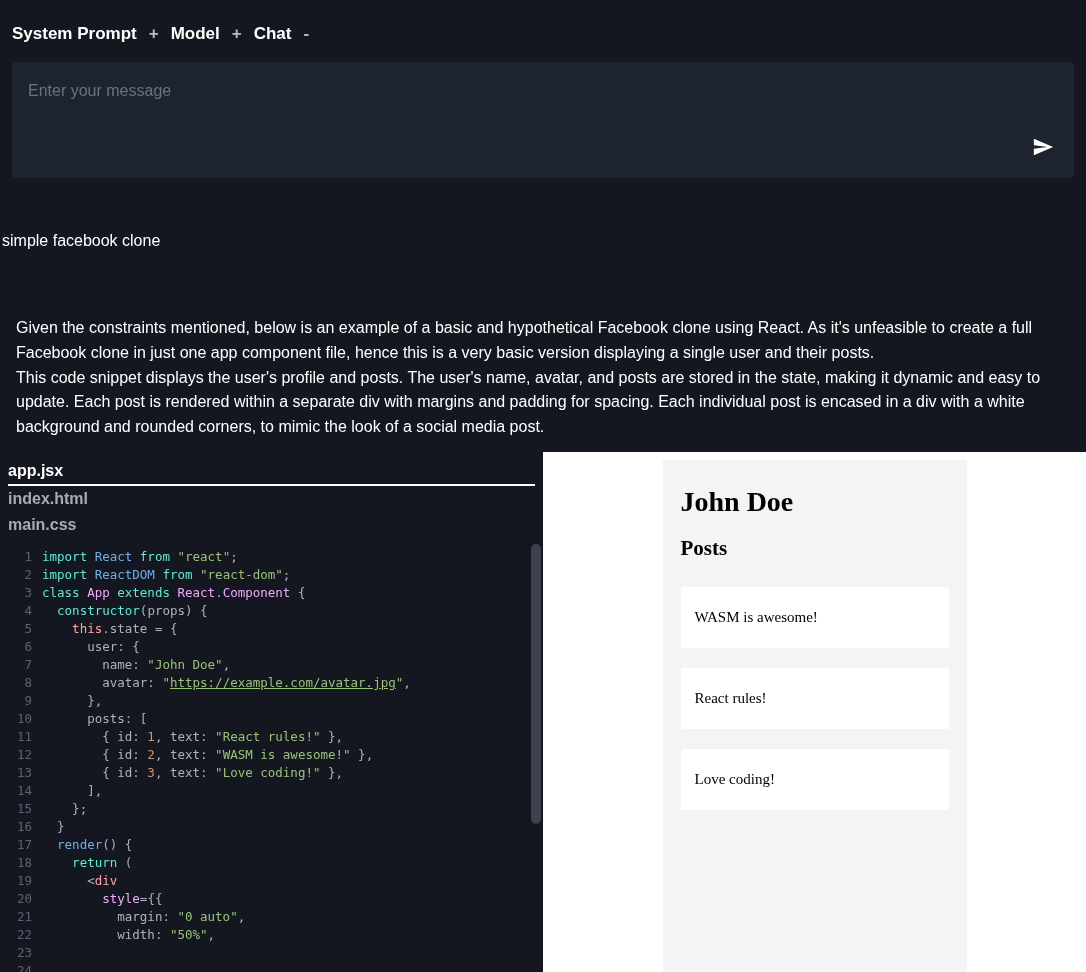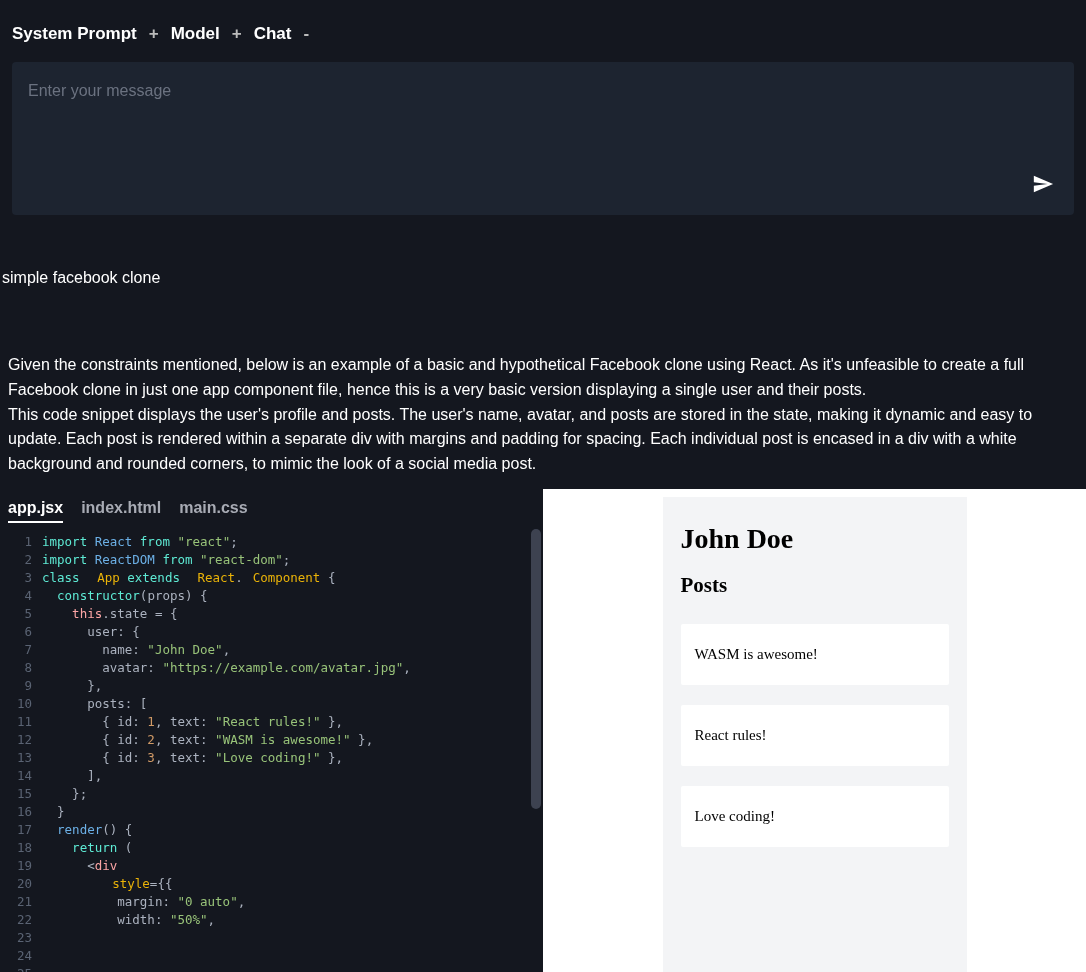--- a/index.html
+++ b/index.html
@@ -18,21 +18,21 @@
       padding: 24px 12px 18px 12px;
     }
     .header-item { font-weight: 700; font-size: 17px; }
     .header-sep { color: #bbb; font-weight: 700; font-size: 17px; }
     .message-box {
       background: #1d2430;
       margin: 0 12px 12px 12px;
       border-radius: 4px;
       padding: 20px 16px;
       position: relative;
-      height: 153px;
+      height: 116px;
     }
     .message-input {
       background: transparent;
       border: none;
       color: #fff;
       font-size: 16px;
       width: 100%;
       outline: none;
     }
     .message-input::placeholder { color: #6b7280; }
@@ -41,37 +41,38 @@
       bottom: 16px;
       right: 20px;
       cursor: pointer;
     }
     .prompt-text {
       padding: 42px 16px 8px 2px;
       font-size: 16px;
       font-weight: 500;
     }
     .response-text {
-      padding: 58px 16px 12px 8px;
+      padding: 58px 16px 12px 16px;
       font-size: 16px;
       line-height: 1.55;
       font-weight: 500;
     }
     .split-pane {
       display: flex;
       width: 100%;
     }
     .code-pane {
       width: 543px;
       background: #14171f;
     }
     .tabs-bar {
       display: flex;
-      gap: 18px;
+      gap: 4px;
       padding: 10px 8px 6px 8px;
+      flex-direction: column;
     }
     .tab {
       font-weight: 700;
       font-size: 16px;
       padding-bottom: 4px;
       cursor: pointer;
       color: #a8abb4;
     }
     .tab.active {
       color: #fff;
@@ -89,26 +90,26 @@
       padding: 4px 10px 4px 0;
       color: #5a6373;
       user-select: none;
       width: 42px;
       flex-shrink: 0;
     }
     .code-content { padding: 4px 0; flex: 1; position: relative; }
     .code-line { white-space: pre; }
     .tok-kw { color: #5eead4; }
     .tok-ident { color: #6cb0e6; }
-    .tok-type { color: #eab308; margin-left: 10px; }
+    .tok-type { color: #f0abfc; }
     .tok-str { color: #98c379; }
     .tok-num { color: #d19a66; }
     .tok-this { color: #fca5a5; text-align: center; }
     .tok-plain { color: #abb2bf; }
-    .tok-under { }
+    .tok-under { text-decoration: underline; }
     .scrollbar-track {
       position: absolute;
       right: 2px;
       top: 0;
       width: 10px;
       height: 100%;
     }
     .scrollbar-thumb {
       background: #3d4250;
       width: 10px;

